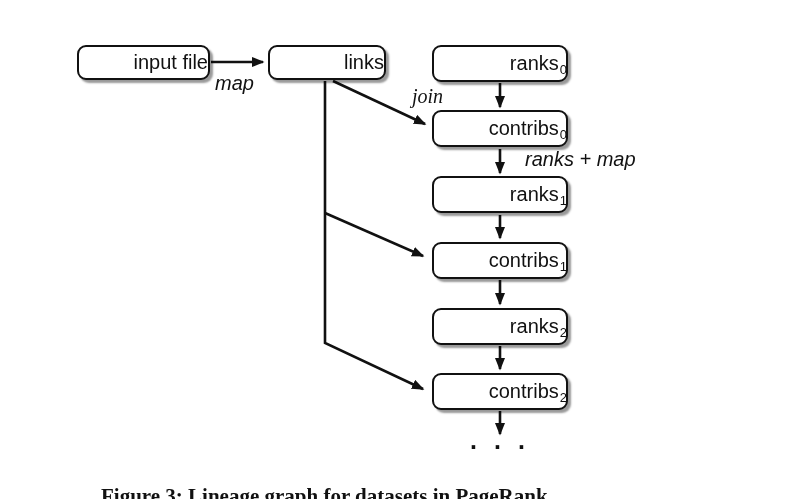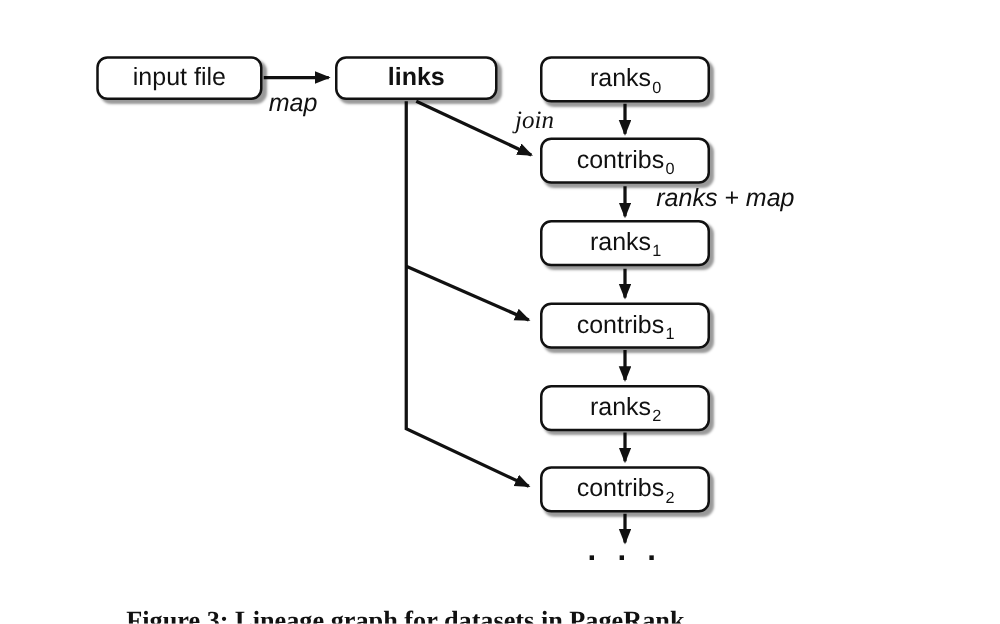--- a/index.html
+++ b/index.html
@@ -23,21 +23,21 @@
     stroke-linejoin: miter;
   }
   .node {
     position: absolute;
     background: #ffffff;
     border: 2.2px solid #111111;
     border-radius: 9px;
     box-shadow: 3px 3px 2px rgba(0,0,0,0.40);
     display: flex;
     align-items: center;
-    justify-content: center;
+    justify-content: flex-end;
     font-size: 20px;
     color: #111111;
     box-sizing: border-box;
   }
   .node sub {
     font-size: 13px;
     line-height: 1;
     position: relative;
     top: 6px;
     left: 1px;
@@ -90,21 +90,21 @@
     <path class="edge" marker-end="url(#ah)" d="M500,215 L500,238"></path>
     <path class="edge" marker-end="url(#ah)" d="M500,280 L500,304"></path>
     <path class="edge" marker-end="url(#ah)" d="M500,346 L500,369"></path>
     <path class="edge" marker-end="url(#ah)" d="M500,411 L500,434"></path>
   </svg>
 
   <div class="node" style="left:77px; top:45px; width:133px; height:35px;">
     <span>input file</span>
   </div>
 
-  <div class="node" style="left:268px; top:45px; width:130px; height:35px;font-weight:bold;">
+  <div class="node" style="left:268px; top:45px; width:118px; height:35px;">
     <span>links</span>
   </div>
 
   <div class="node" style="left:432px; top:45px; width:136px; height:37px;">
     <span>ranks</span>
       <sub>0</sub>
   </div>
 
   <div class="node" style="left:432px; top:110px; width:136px; height:37px;">
     <span>contribs</span>

